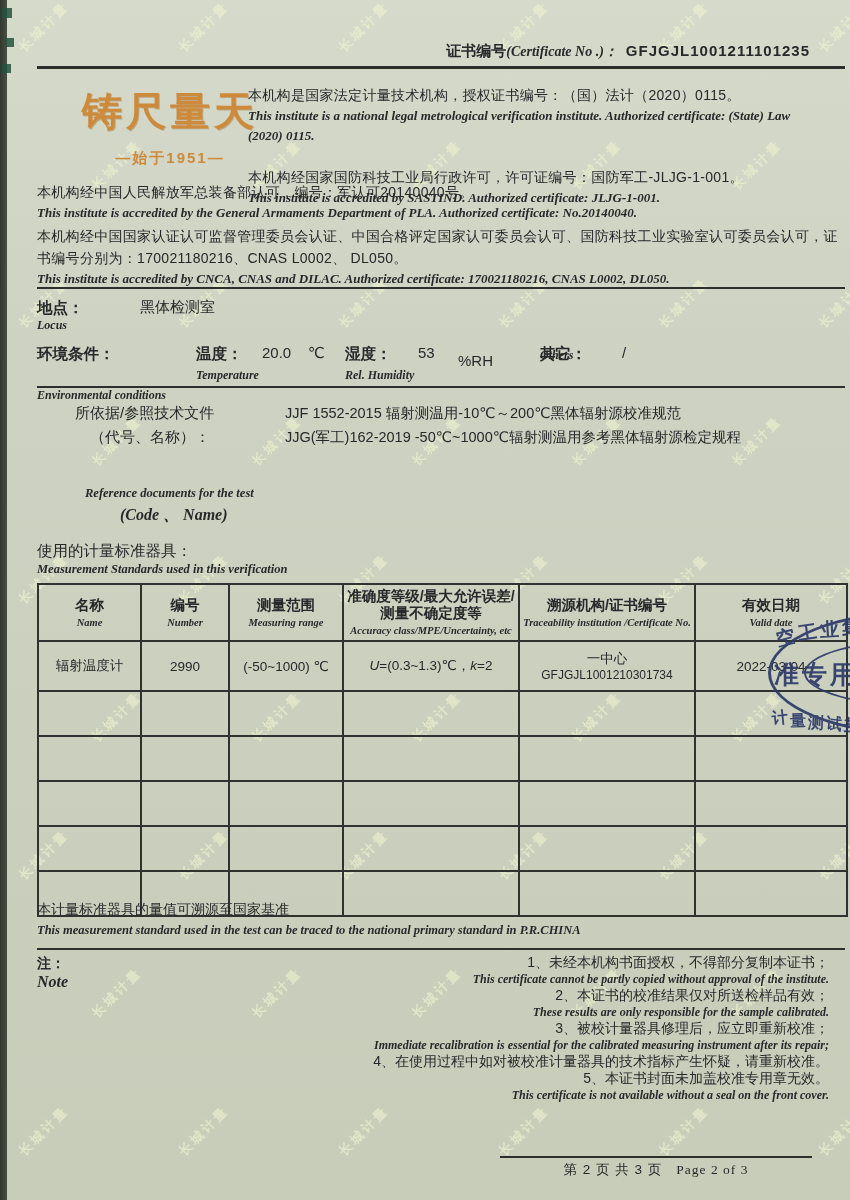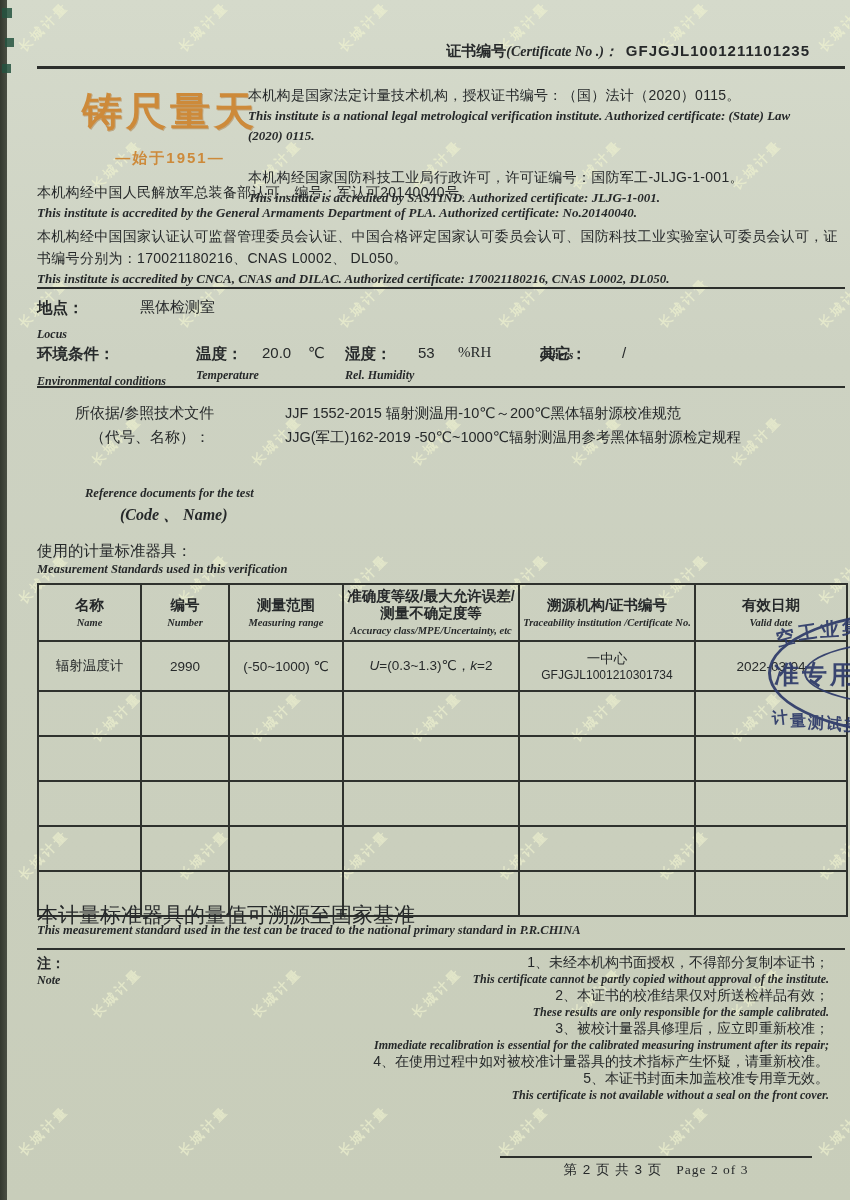--- a/index.html
+++ b/index.html
@@ -151,32 +151,32 @@
     <div class="abs" style="left:37px;top:181px;width:806px;">
       <div class="para-zh zh">本机构经中国人民解放军总装备部认可，编号：军认可20140040号。</div>
       <div class="para-en">This institute is accredited by the General Armaments Department of PLA. Authorized certificate: No.20140040.</div>
       <div class="para-zh zh" style="margin-top:2px;">本机构经中国国家认证认可监督管理委员会认证、中国合格评定国家认可委员会认可、国防科技工业实验室认可委员会认可，证书编号分别为：170021180216、CNAS L0002、  DL050。</div>
       <div class="para-en">This institute is accredited by CNCA, CNAS and DILAC. Authorized certificate: 170021180216, CNAS L0002, DL050.</div>
     </div>
     <div class="hline" style="left:37px;top:287px;width:808px;height:2px;"></div>
 
     <div class="abs fld-zh zh" style="left:37px;top:298px;">地点：</div>
     <div class="abs fld-val zh" style="left:140px;top:298px;">黑体检测室</div>
-    <div class="abs fld-en" style="left:37px;top:327px;">Locus</div>
+    <div class="abs fld-en" style="left:37px;top:318px;">Locus</div>
 
     <div class="abs fld-zh zh" style="left:37px;top:344px;">环境条件：</div>
     <div class="abs fld-zh zh" style="left:196px;top:344px;">温度：</div>
     <div class="abs fld-val" style="left:262px;top:344px;">20.0</div>
     <div class="abs fld-val zh" style="left:308px;top:344px;">℃</div>
     <div class="abs fld-zh zh" style="left:345px;top:344px;">湿度：</div>
     <div class="abs fld-val" style="left:418px;top:344px;">53</div>
-    <div class="abs fld-val" style="left:458px;top:344px;font-family:Liberation Serif, serif;">%RH</div>
+    <div class="abs fld-val" style="left:458px;top:352px;">%RH</div>
     <div class="abs fld-zh zh" style="left:540px;top:344px;">其它：</div>
     <div class="abs fld-val" style="left:622px;top:344px;">/</div>
-    <div class="abs fld-en" style="left:37px;top:374px;">Environmental conditions</div>
+    <div class="abs fld-en" style="left:37px;top:388px;">Environmental conditions</div>
     <div class="abs fld-en" style="left:196px;top:368px;">Temperature</div>
     <div class="abs fld-en" style="left:345px;top:368px;">Rel. Humidity</div>
     <div class="abs fld-en" style="left:540px;top:348px;">Others</div>
     <div class="hline" style="left:37px;top:386px;width:808px;height:2px;"></div>
 
     <div class="abs zh" style="left:75px;top:404px;font-size:15px;">所依据/参照技术文件</div>
     <div class="abs zh" style="left:90px;top:428px;font-size:15px;">（代号、名称）：</div>
     <div class="abs zh" style="left:285px;top:404px;font-size:14.5px;">JJF 1552-2015  辐射测温用-10℃～200℃黑体辐射源校准规范</div>
     <div class="abs zh" style="left:285px;top:428px;font-size:14.5px;">JJG(军工)162-2019  -50℃~1000℃辐射测温用参考黑体辐射源检定规程</div>
     <div class="abs en" style="left:85px;top:486px;font-size:12.5px;">Reference documents for the test</div>
@@ -268,27 +268,27 @@
             <td class="empty"></td>
             <td></td>
             <td></td>
             <td></td>
             <td></td>
             <td></td>
           </tr>
     </tbody>
       </table>
 
-    <div class="abs zh" style="left:37px;top:901px;font-size:21px;">本计量标准器具的量值可溯源至国家基准</div>
+    <div class="abs zh" style="left:37px;top:901px;font-size:14px;">本计量标准器具的量值可溯源至国家基准</div>
     <div class="abs en" style="left:37px;top:923px;font-size:12.5px;">This measurement standard used in the test can be traced to the national primary standard in P.R.CHINA</div>
     <div class="hline" style="left:37px;top:948px;width:808px;height:2px;"></div>
 
     <div class="abs" style="left:37px;top:954px;width:792px;">
       <div class="abs note-zh zh" style="left:0;top:1px;font-weight:bold;">注：</div>
-      <div class="abs en" style="left:0;top:19px;font-size:12px;font-style:italic;">Note</div>
+      <div class="abs en" style="left:0;top:19px;font-size:16px;font-style:italic;">Note</div>
       <div style="margin-left:48px;text-align:right;">
         <div class="note-zh zh">1、未经本机构书面授权，不得部分复制本证书；</div>
         <div class="note-en">This certificate cannot be partly copied without approval of the institute.</div>
         <div class="note-zh zh">2、本证书的校准结果仅对所送检样品有效；</div>
         <div class="note-en">These results are only responsible for the sample calibrated.</div>
         <div class="note-zh zh">3、被校计量器具修理后，应立即重新校准；</div>
         <div class="note-en">Immediate recalibration is essential for the calibrated measuring instrument after its repair;</div>
         <div class="note-zh zh">4、在使用过程中如对被校准计量器具的技术指标产生怀疑，请重新校准。</div>
         <div class="note-zh zh">5、本证书封面未加盖校准专用章无效。</div>
         <div class="note-en">This certificate is not available without a seal on the front cover.</div>

